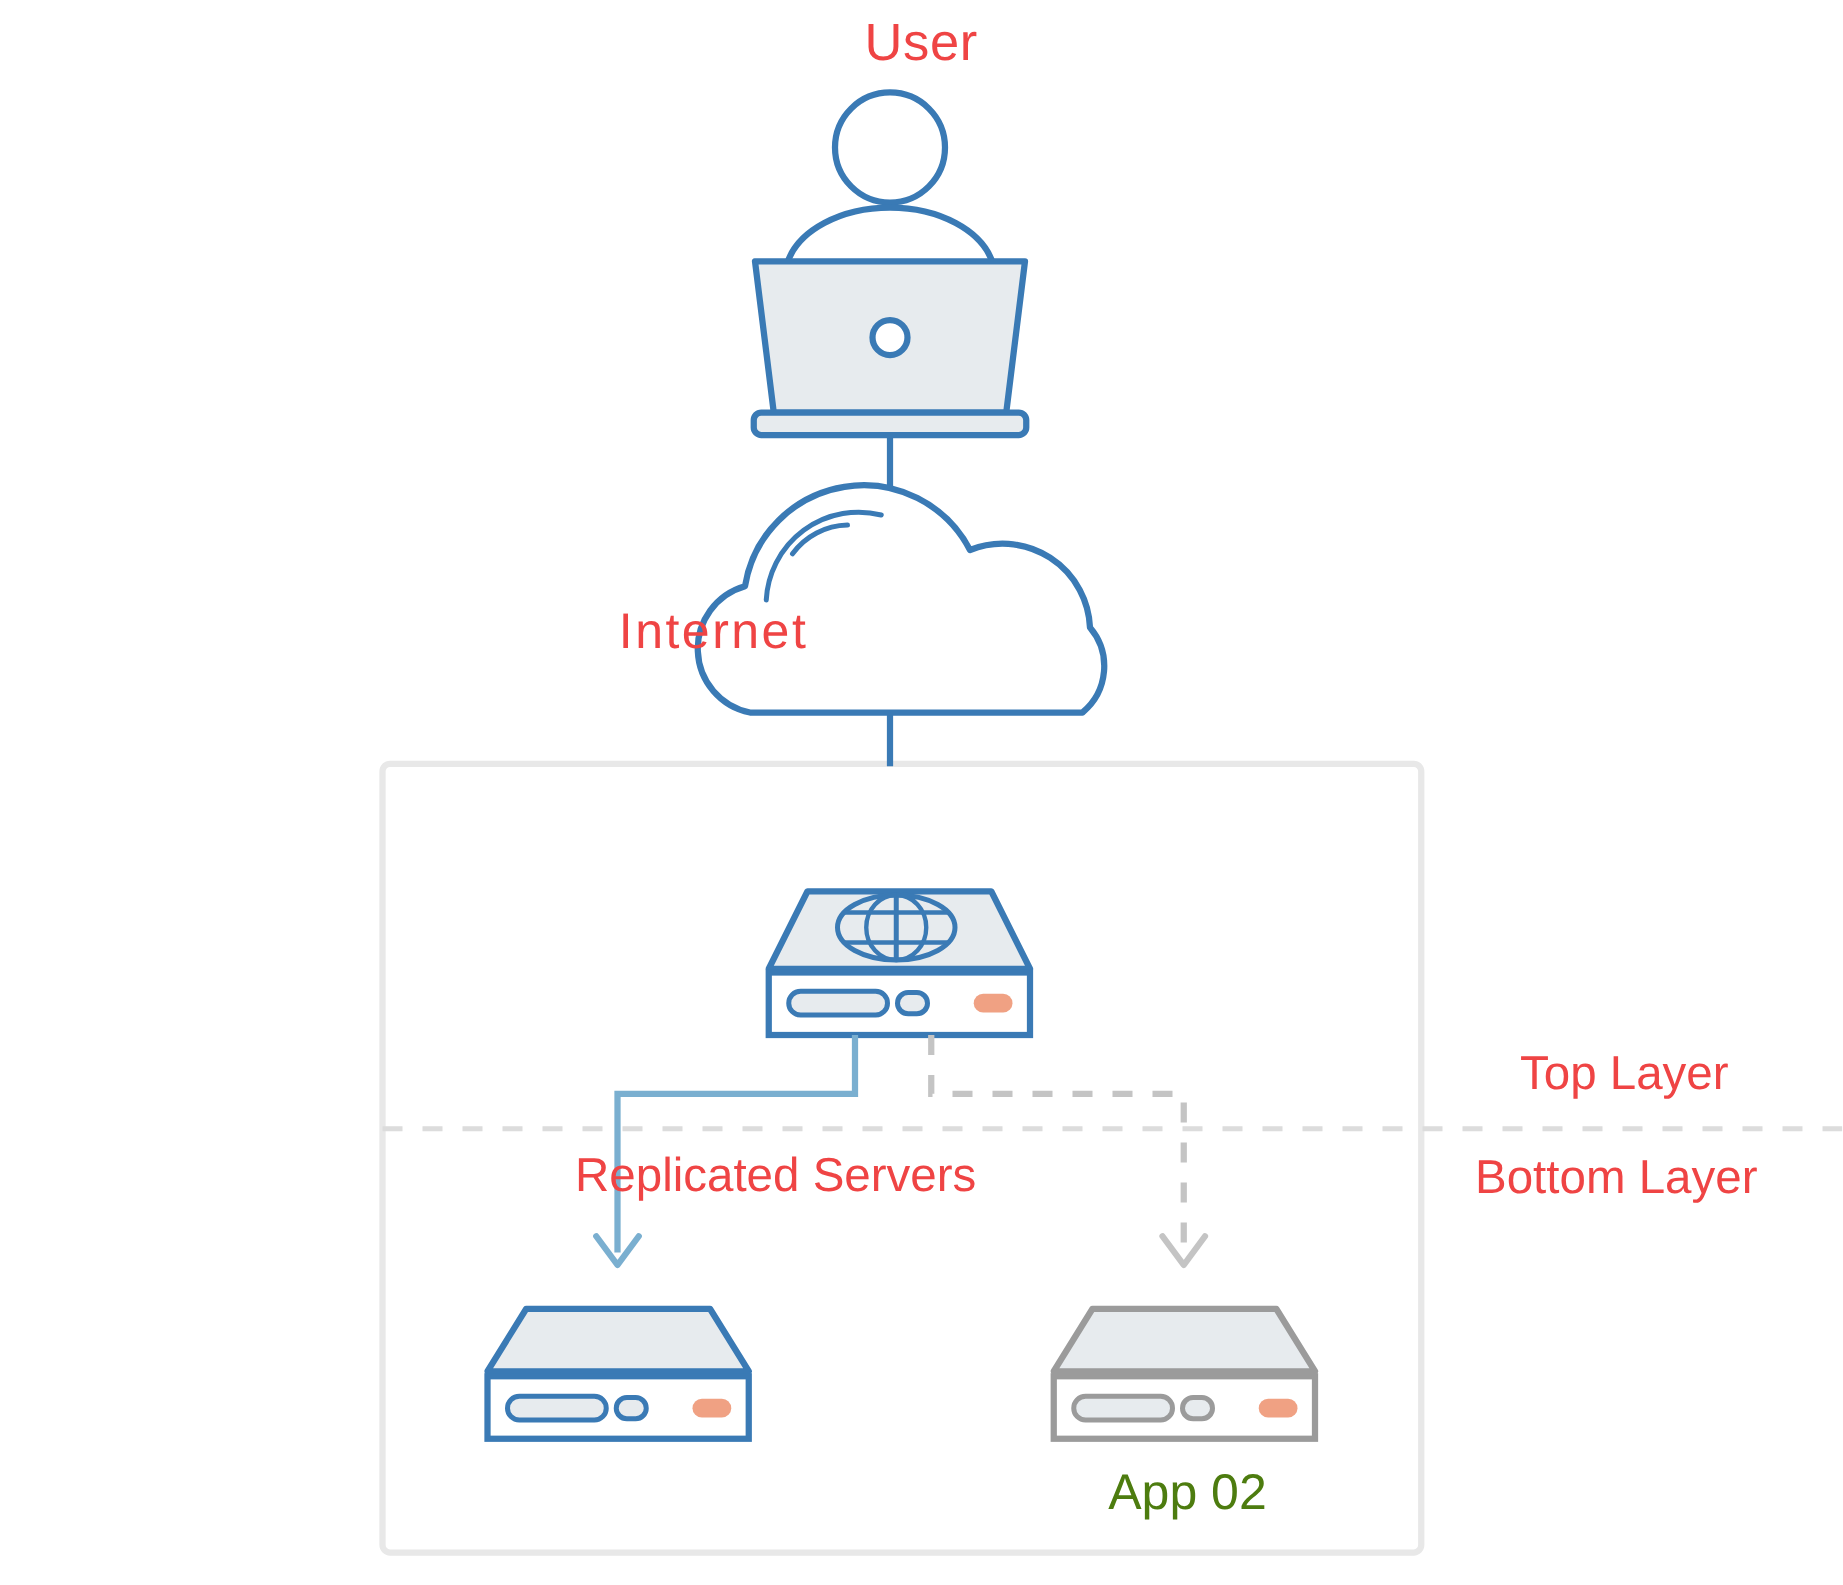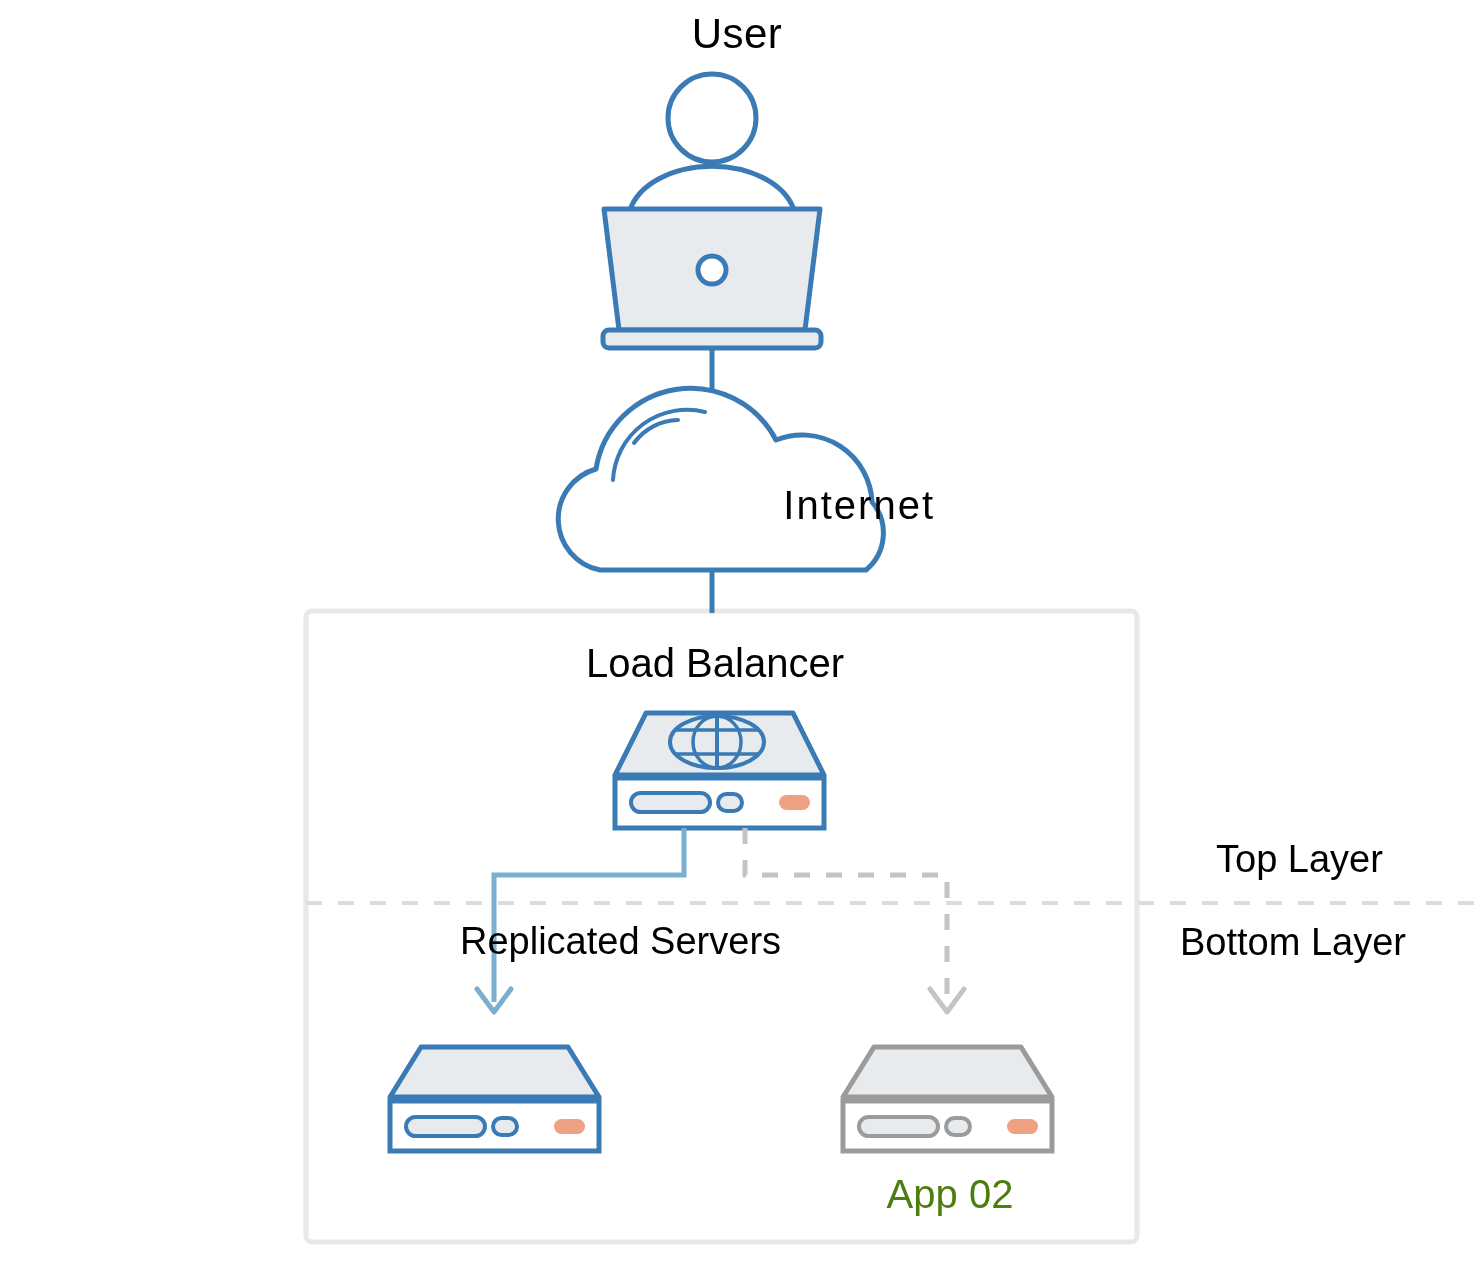--- a/index.html
+++ b/index.html
@@ -19,29 +19,29 @@
   }
   #stage svg.layer {
     position: absolute;
     left: 0;
     top: 0;
     width: 1474px;
     height: 1268px;
   }
   .lbl {
     position: absolute;
-    color: #000000;
+    color: #ef4444;
     white-space: nowrap;
     font-family: "Liberation Sans", sans-serif;
     font-weight: 400;
   }
   .lbl.gray { color: #4d7c0f; }
 
   #label-user        { left: 0;    top: 10px;   width: 1474px; text-align: center; font-size: 42px; letter-spacing: 0.5px; }
-  #label-internet    { left: 495px; top: 483px; width: 440px;  text-align: right; font-size: 40px; letter-spacing: 2px; }
+  #label-internet    { left: 495px; top: 483px; width: 440px;  text-align: left; font-size: 40px; letter-spacing: 2px; }
   #label-loadbalancer{ left: 430px; top: 641px; width: 570px;  text-align: center; font-size: 40px; }
   #label-replicated  { left: 460px; top: 920px; width: 540px;  text-align: left; font-size: 38px; }
   #label-toplayer    { left: 1180px; top: 838px; font-size: 38px; margin-left: 36px; }
   #label-bottomlayer { left: 1180px; top: 921px; font-size: 38px; }
   #label-app01       { left: 370px; top: 1172px; width: 260px; text-align: center; font-size: 40px; }
   #label-app02       { left: 820px; top: 1172px; width: 260px; text-align: center; font-size: 40px; }
 </style>
 </head>
 <body>
 
@@ -129,21 +129,20 @@
       <rect x="946" y="1118" width="24" height="17" rx="8.5" ry="8.5" fill="#e7ebee" stroke="#9b9b9b" stroke-width="4"></rect>
       <rect x="1007" y="1119" width="31" height="15" rx="7.5" ry="7.5" fill="#f0a183"></rect>
     </g>
 
   </svg>
 
   <div class="lbl" id="label-user">User</div>
 
   <div class="lbl" id="label-internet">Internet</div>
 
-  <div class="lbl" id="label-loadbalancer">Load Balancer</div>
 
   <div class="lbl" id="label-replicated">Replicated Servers</div>
 
   <div class="lbl" id="label-toplayer">Top Layer</div>
 
   <div class="lbl" id="label-bottomlayer">Bottom Layer</div>
 
 
   <div class="lbl gray" id="label-app02">App 02</div>
 

